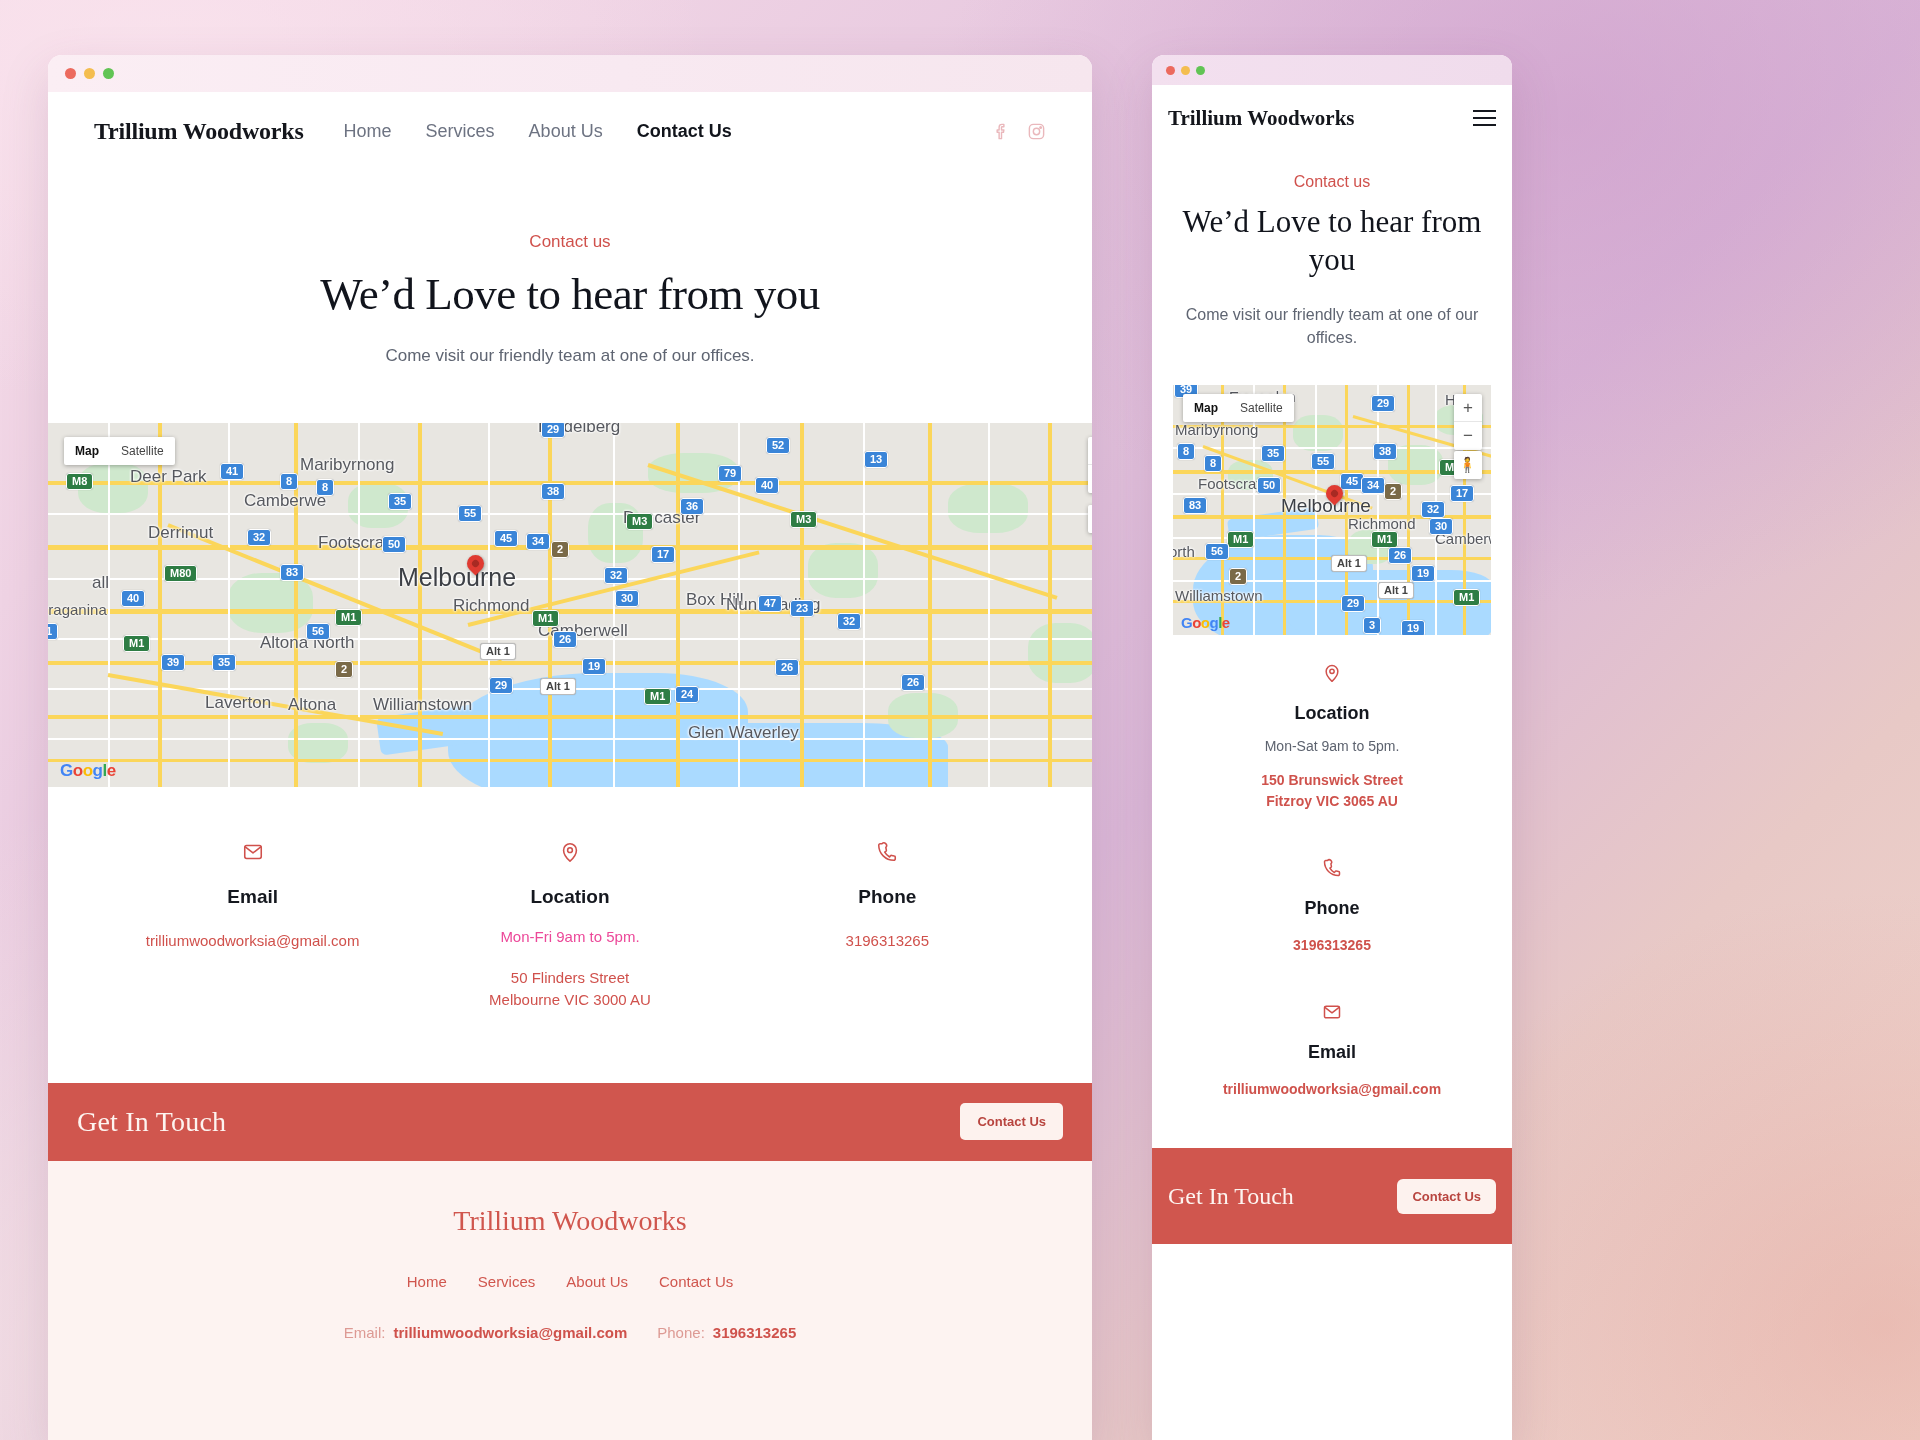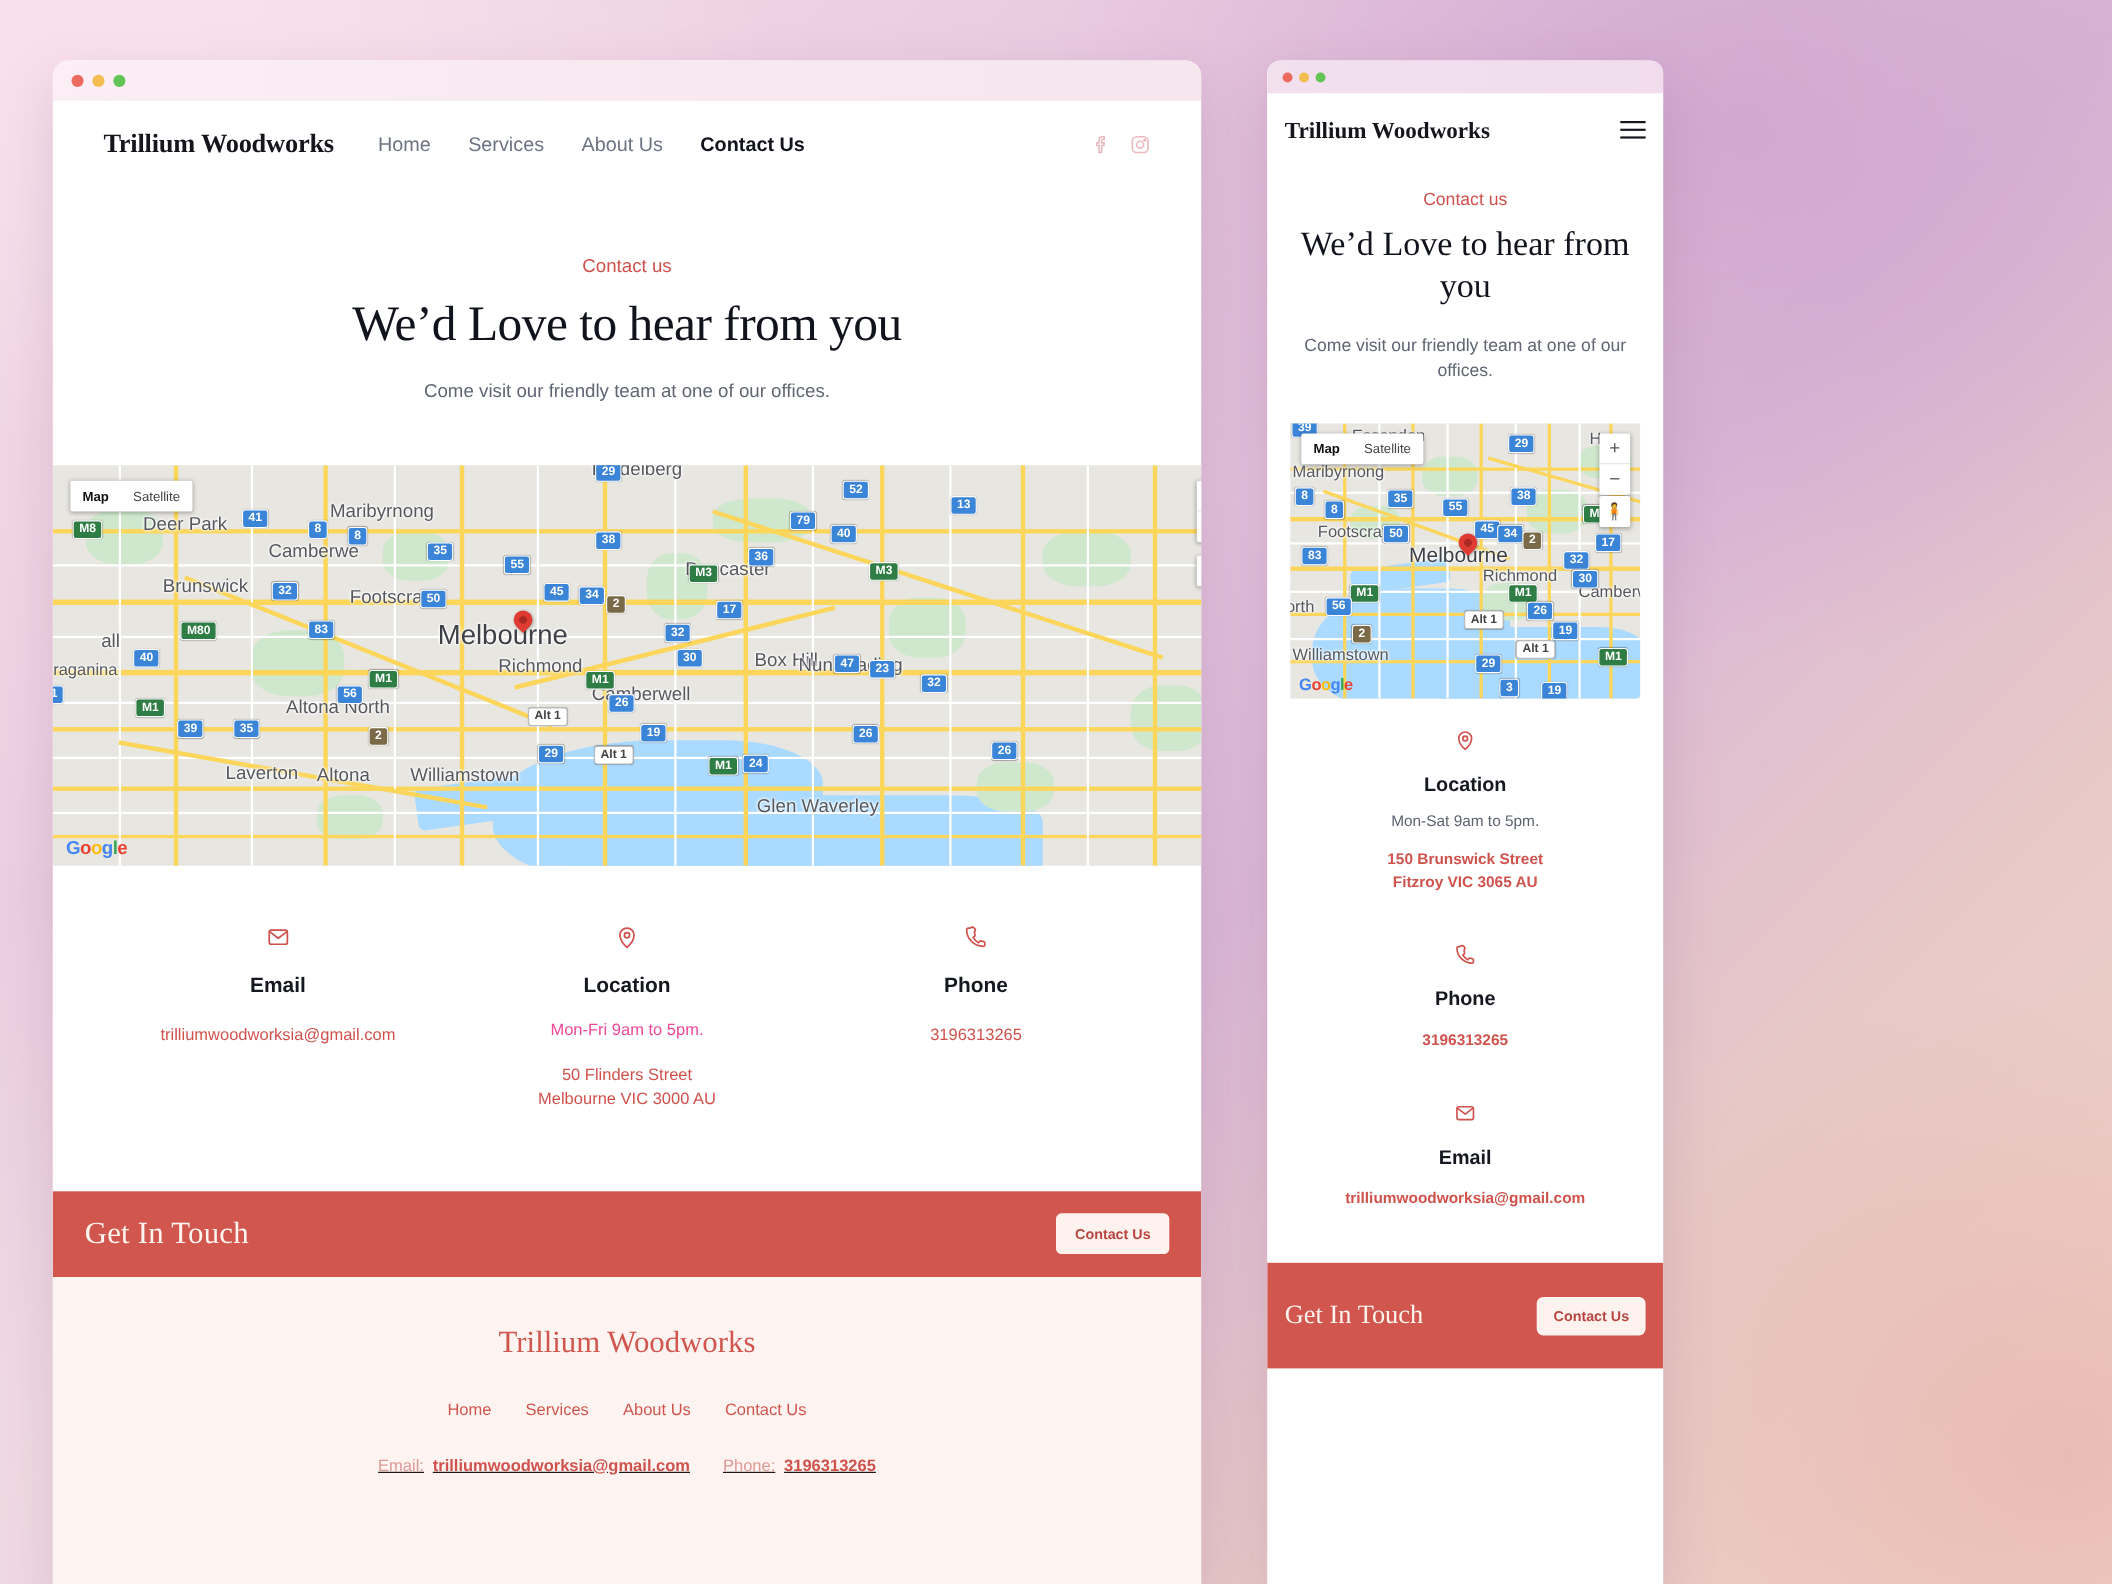--- a/index.html
+++ b/index.html
@@ -159,21 +159,21 @@
   }
 
   
   .footer { background: #fdf3f1; text-align: center; padding-top: 44px; height: 100%; }
   .fbrand {
     font-family: "Liberation Serif", serif; color: #d0564e;
     font-size: 28px; font-weight: 400;
   }
   .flinks { display: flex; justify-content: center; gap: 31px; margin-top: 36px; }
   .flink { color: #d0564e; font-size: 15px; cursor: pointer; }
-  .fmeta { margin-top: 34px; font-size: 15px; display:flex; justify-content:center; gap: 10px; flex-wrap: wrap; text-decoration: underline; }
+  .fmeta { margin-top: 34px; font-size: 15px; display:flex; justify-content:center; gap: 10px; flex-wrap: wrap; }
   .fmeta .k { color: #dd9a94; }
   .fmeta .v { color: #cf524c; font-weight: 600; }
   .fmeta .grp { display:flex; gap:8px; }
   .fmeta .grp + .grp { margin-left: 20px; }
 
   
   .mobile-window {
     position: absolute;
     left: 1152px; top: 55px;
     width: 360px; height: 1385px;
@@ -312,21 +312,21 @@
         <div class="rd" style="left:600px;top:40px;width:430px;height:4px;transform:rotate(18deg);transform-origin:left center;"></div>
         <div class="rd" style="left:420px;top:200px;width:300px;height:4px;transform:rotate(-14deg);transform-origin:left center;"></div>
         <div class="rd" style="left:60px;top:250px;width:340px;height:4px;transform:rotate(10deg);transform-origin:left center;"></div>
       </div>
 
       <div class="lbl" style="left:44px;top:150px;">all</div>
       <div class="lbl" style="left:82px;top:44px;">Deer Park</div>
       <div class="lbl" style="left:252px;top:32px;">Maribyrnong</div>
       <div class="lbl" style="left:490px;top:-6px;">Heidelberg</div>
       <div class="lbl" style="left:196px;top:68px;">Camberwe</div>
-      <div class="lbl" style="left:100px;top:100px;">Brunswick</div>
+      <div class="lbl" style="left:100px;top:100px;">Derrimut</div>
       <div class="lbl" style="left:270px;top:110px;">Footscray</div>
       <div class="lbl" style="left:575px;top:85px;">Doncaster</div>
       <div class="lbl big" style="left:350px;top:140px;">Melbourne</div>
       <div class="lbl" style="left:405px;top:173px;">Richmond</div>
       <div class="lbl" style="left:590px;top:167px;margin-left:48px;">Box Hill</div>
       <div class="lbl" style="left:678px;top:172px;">Nunawading</div>
       <div class="lbl" style="left:490px;top:198px;">Camberwell</div>
       <div class="lbl" style="left:212px;top:210px;">Altona North</div>
       <div class="lbl" style="left:110px;top:270px;margin-left:47px;">Laverton</div>
       <div class="lbl" style="left:240px;top:272px;">Altona</div>

